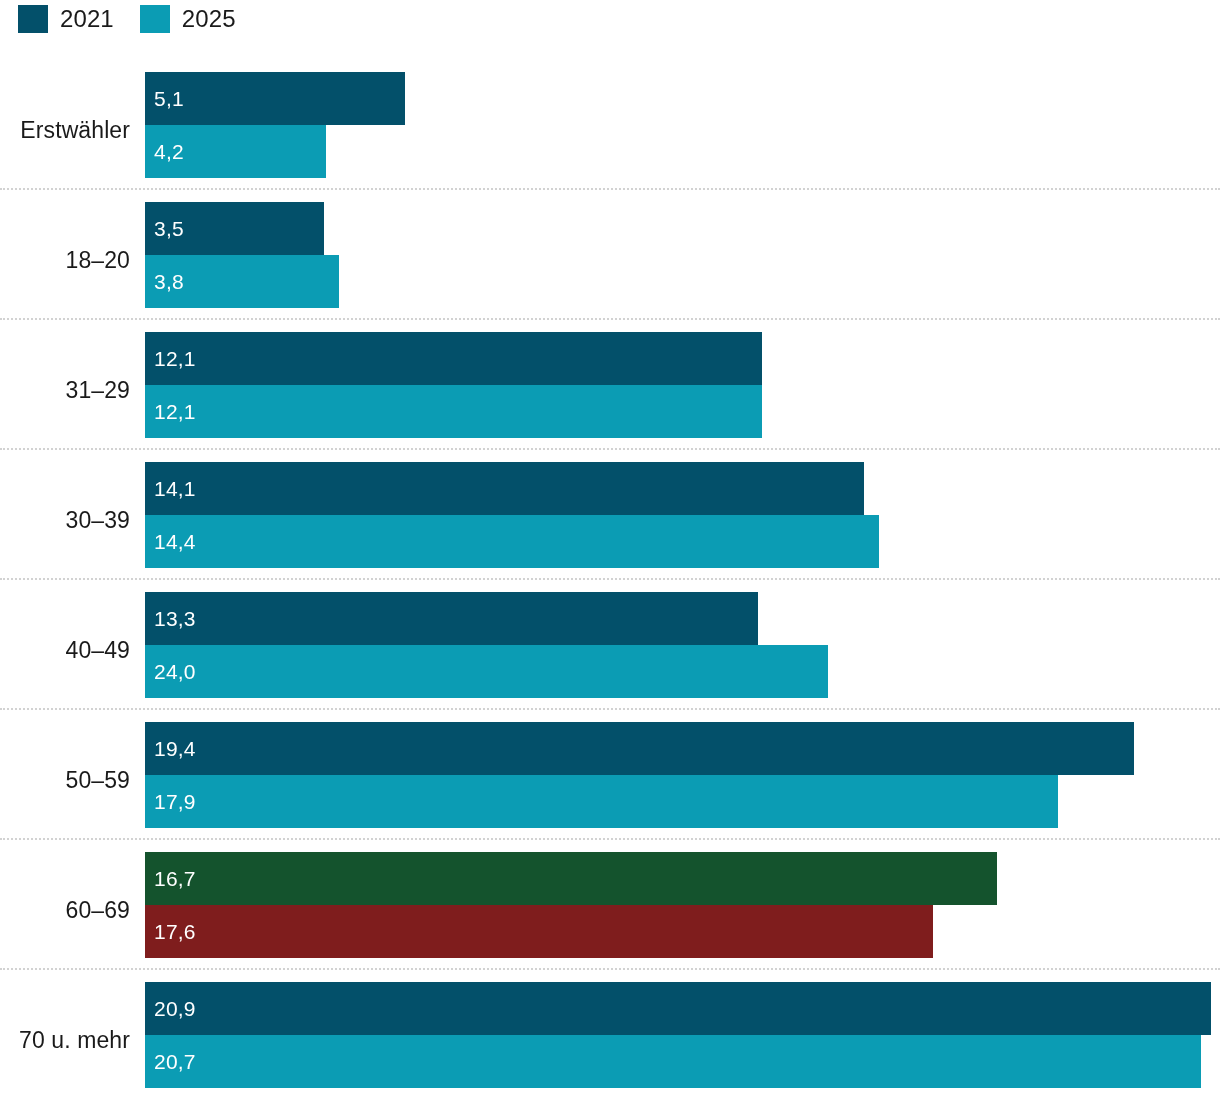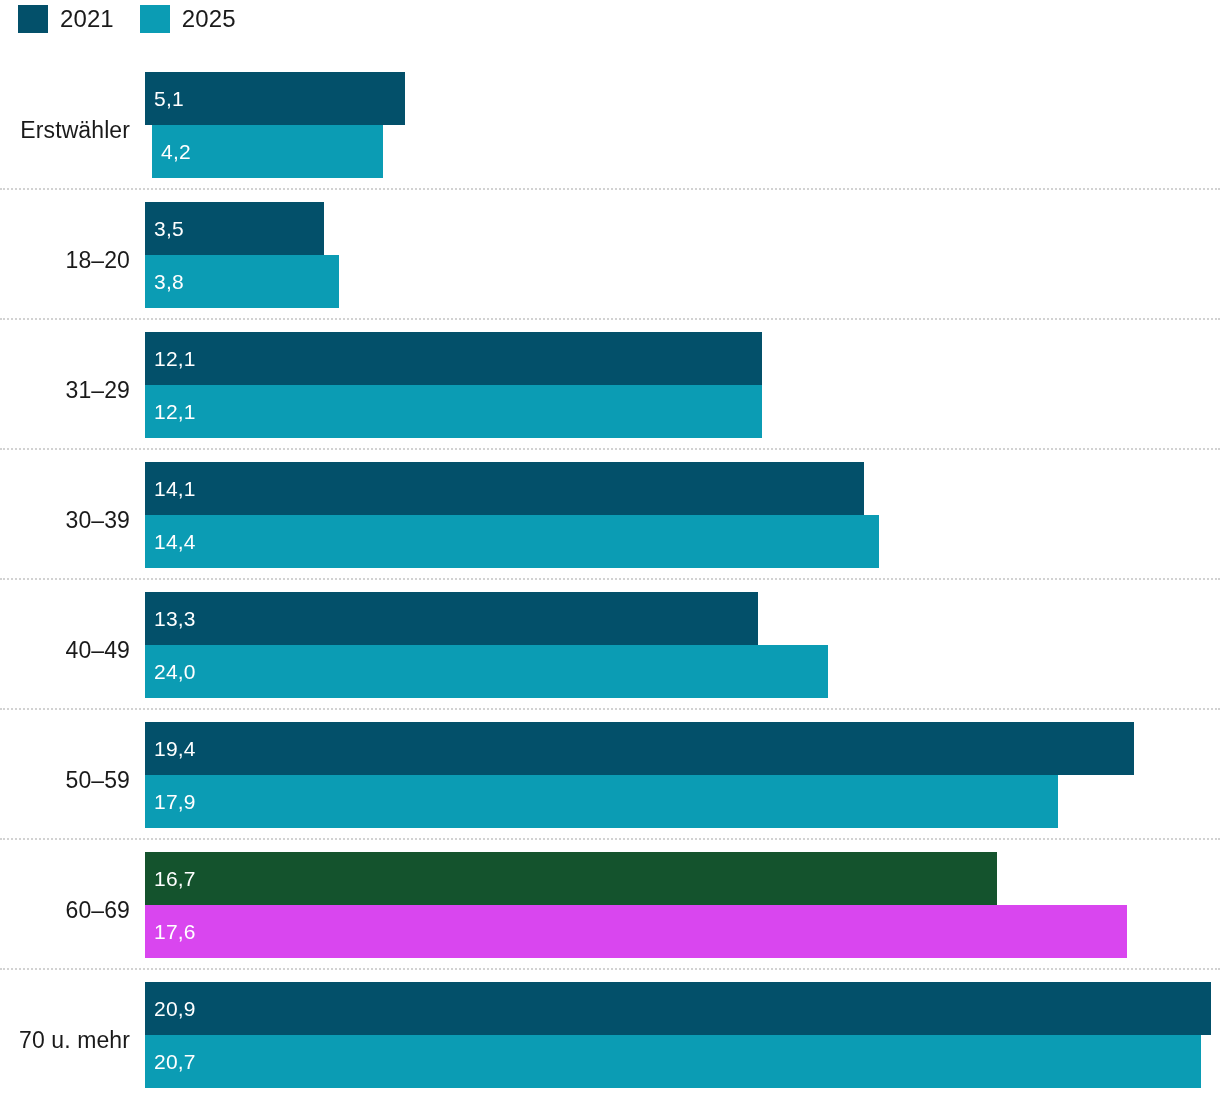--- a/index.html
+++ b/index.html
@@ -147,21 +147,21 @@
 
     <div class="group">
       <div class="group-label">Erstwähler</div>
       <div class="bars">
         <div class="bar-row">
           <div class="bar" style="width: 260.1px; background: rgb(3, 80, 106);">
             <span class="bar-value">5,1</span>
           </div>
         </div>
         <div class="bar-row">
-          <div class="bar" style="width: 231px; background: rgb(11, 156, 180); margin-left: 7px;">
+          <div class="bar" style="width: 181px; background: rgb(11, 156, 180);">
             <span class="bar-value">4,2</span>
           </div>
         </div>
       </div>
     </div>
 
     <div class="group">
       <div class="group-label">18–20</div>
       <div class="bars">
         <div class="bar-row">
@@ -243,21 +243,21 @@
 
     <div class="group">
       <div class="group-label">60–69</div>
       <div class="bars">
         <div class="bar-row">
           <div class="bar" style="width: 851.7px; background: #14532d;">
             <span class="bar-value">16,7</span>
           </div>
         </div>
         <div class="bar-row">
-          <div class="bar" style="width: 982px; background: #d946ef;">
+          <div class="bar" style="width: 788px; background: #7f1d1d;">
             <span class="bar-value">17,6</span>
           </div>
         </div>
       </div>
     </div>
 
     <div class="group">
       <div class="group-label">70 u. mehr</div>
       <div class="bars">
         <div class="bar-row">

